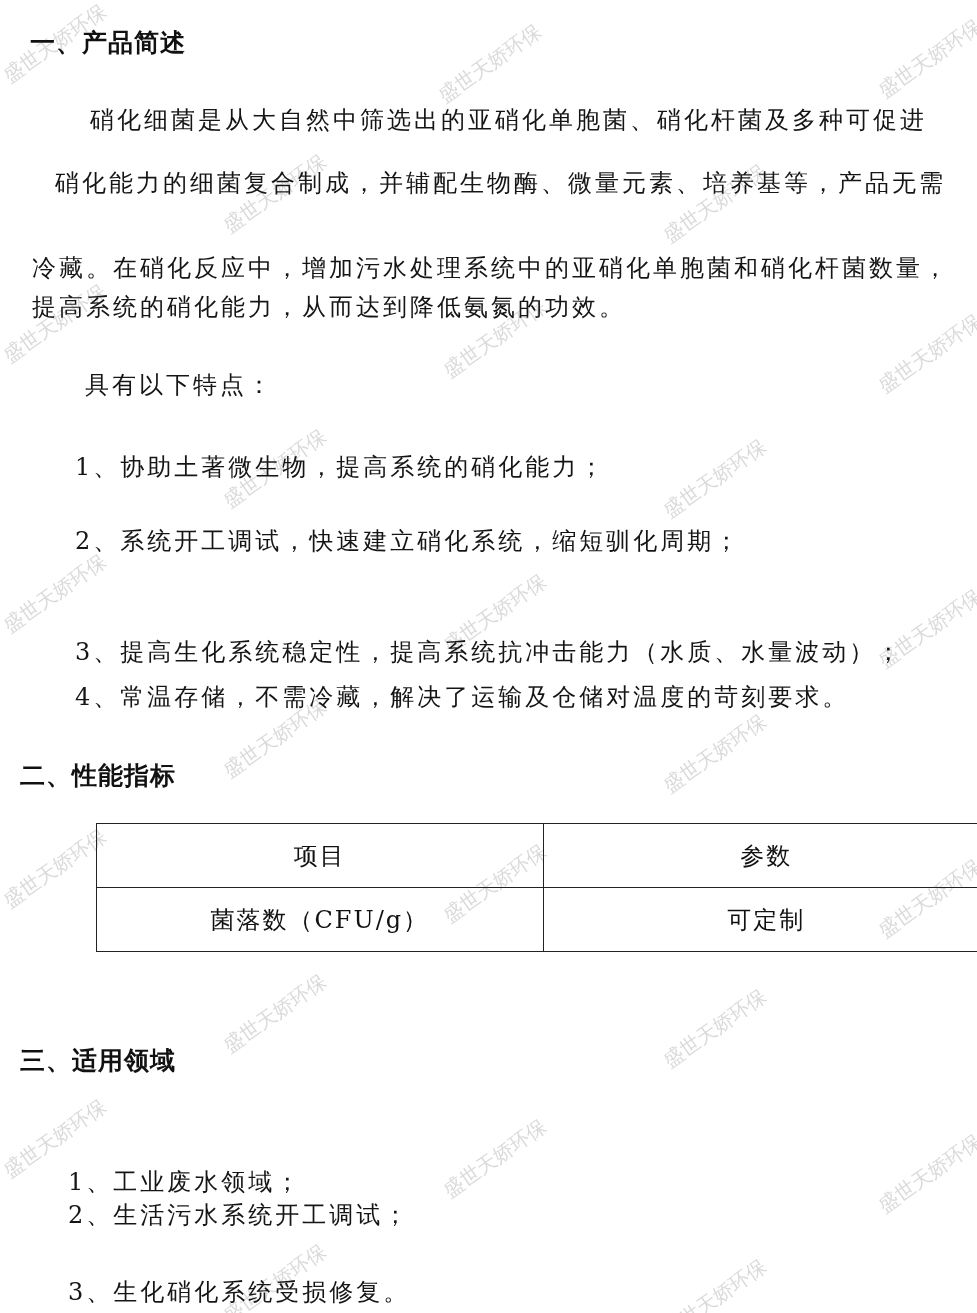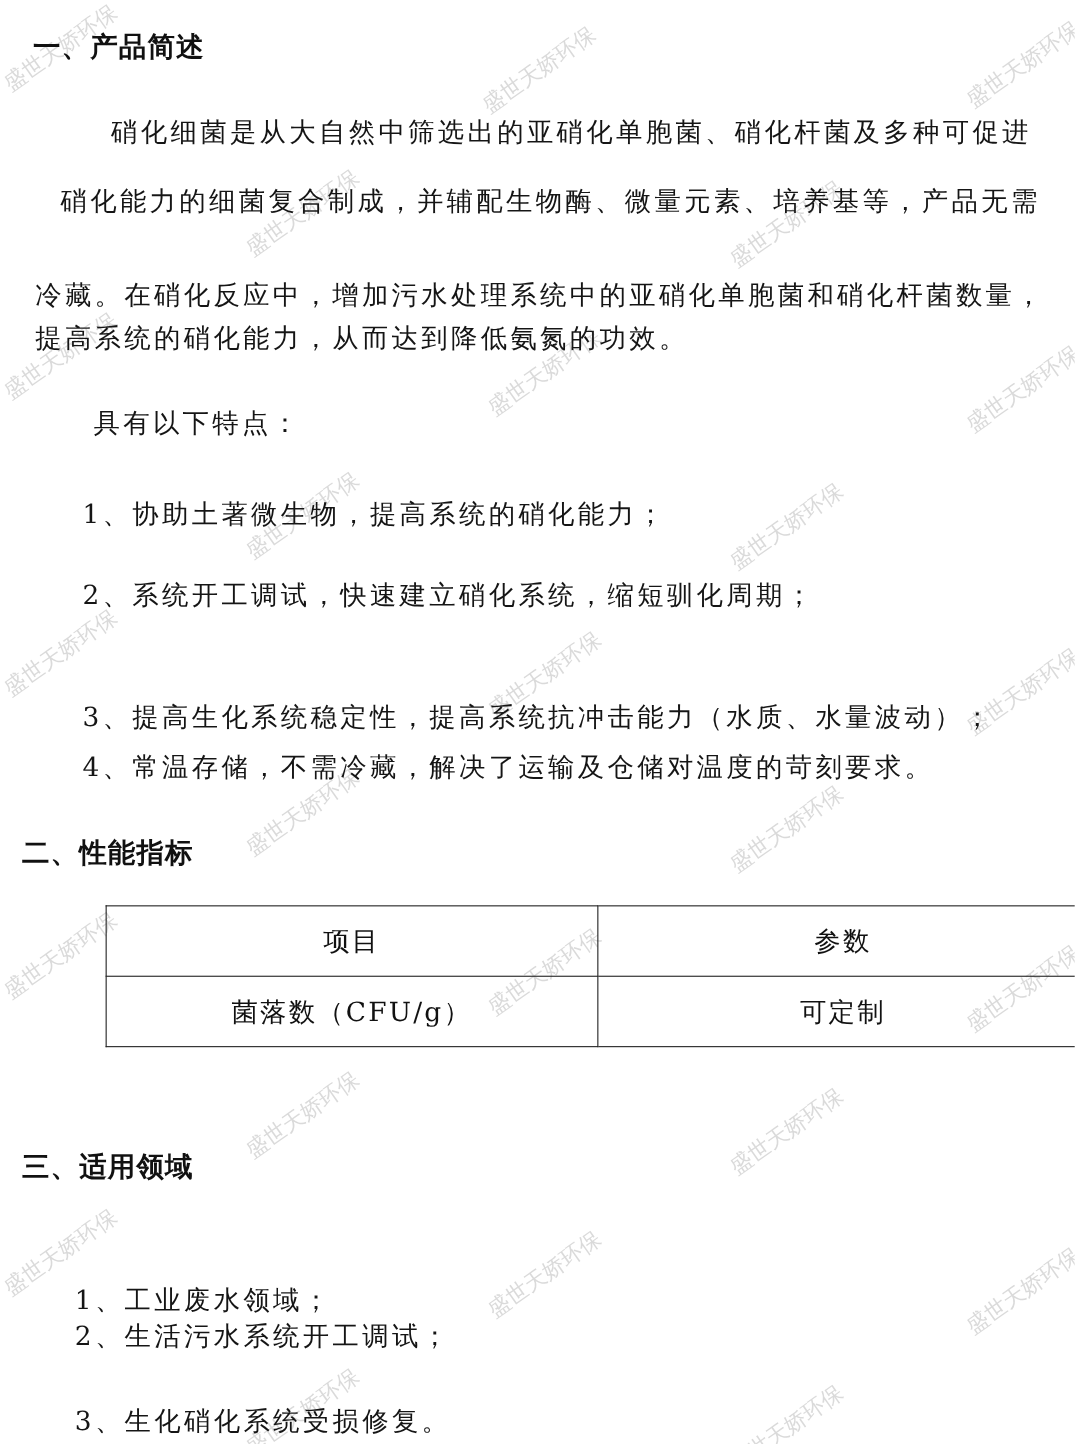--- a/index.html
+++ b/index.html
@@ -43,21 +43,21 @@
 <div class="wm" style="left:215px;top:1000px;">盛世天娇环保</div>
 <div class="wm" style="left:655px;top:1015px;">盛世天娇环保</div>
 <div class="wm" style="left:-5px;top:1125px;">盛世天娇环保</div>
 <div class="wm" style="left:435px;top:1145px;">盛世天娇环保</div>
 <div class="wm" style="left:870px;top:1160px;">盛世天娇环保</div>
 <div class="wm" style="left:215px;top:1270px;">盛世天娇环保</div>
 <div class="wm" style="left:655px;top:1285px;">盛世天娇环保</div>
 
 <div class="h" style="left:30px;top:26px;">一、产品简述</div>
 
-<div class="p" style="left:101px;top:105px;">硝化细菌是从大自然中筛选出的亚硝化单胞菌、硝化杆菌及多种可促进</div>
+<div class="p" style="left:90px;top:105px;">硝化细菌是从大自然中筛选出的亚硝化单胞菌、硝化杆菌及多种可促进</div>
 <div class="p" style="left:32px;top:168px;margin-left:23px;">硝化能力的细菌复合制成，并辅配生物酶、微量元素、培养基等，产品无需</div>
 <div class="p" style="left:32px;top:231px;margin-top:22px;">冷藏。在硝化反应中，增加污水处理系统中的亚硝化单胞菌和硝化杆菌数量，</div>
 <div class="p" style="left:32px;top:292px;">提高系统的硝化能力，从而达到降低氨氮的功效。</div>
 
 <div class="p" style="left:85px;top:370px;">具有以下特点：</div>
 
 <div class="p" style="left:75px;top:452px;">1、协助土著微生物，提高系统的硝化能力；</div>
 <div class="p" style="left:75px;top:526px;">2、系统开工调试，快速建立硝化系统，缩短驯化周期；</div>
 <div class="p" style="left:75px;top:637px;">3、提高生化系统稳定性，提高系统抗冲击能力（水质、水量波动）；</div>
 <div class="p" style="left:75px;top:682px;">4、常温存储，不需冷藏，解决了运输及仓储对温度的苛刻要求。</div>

